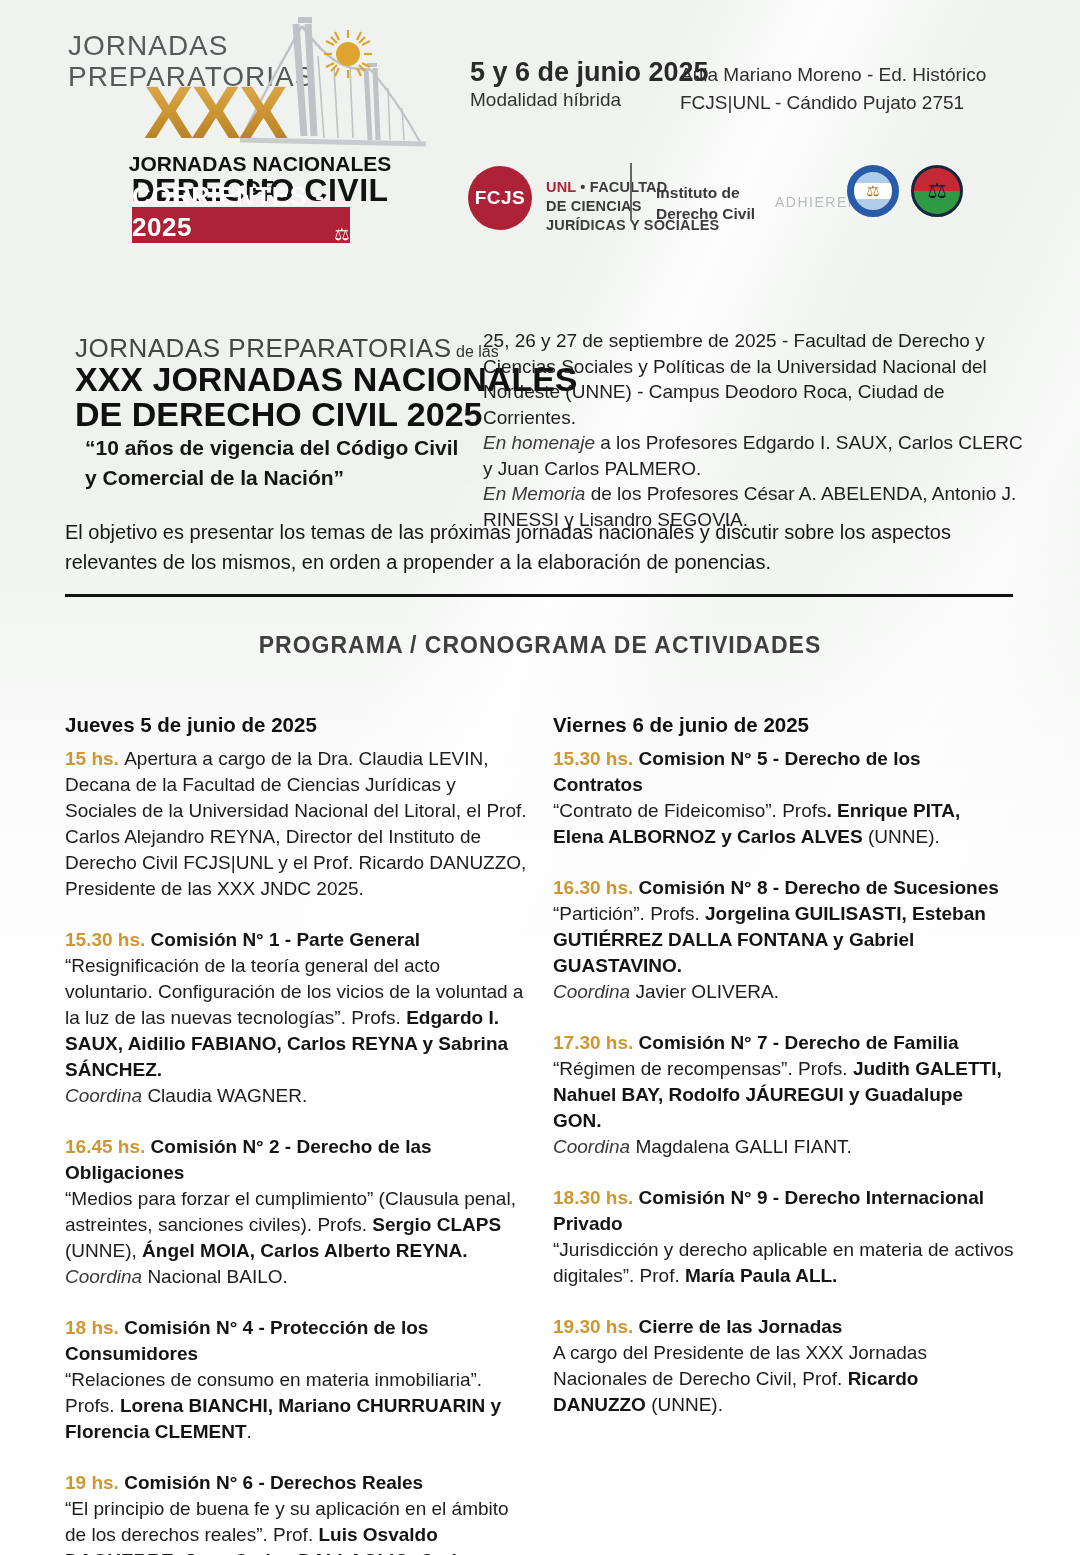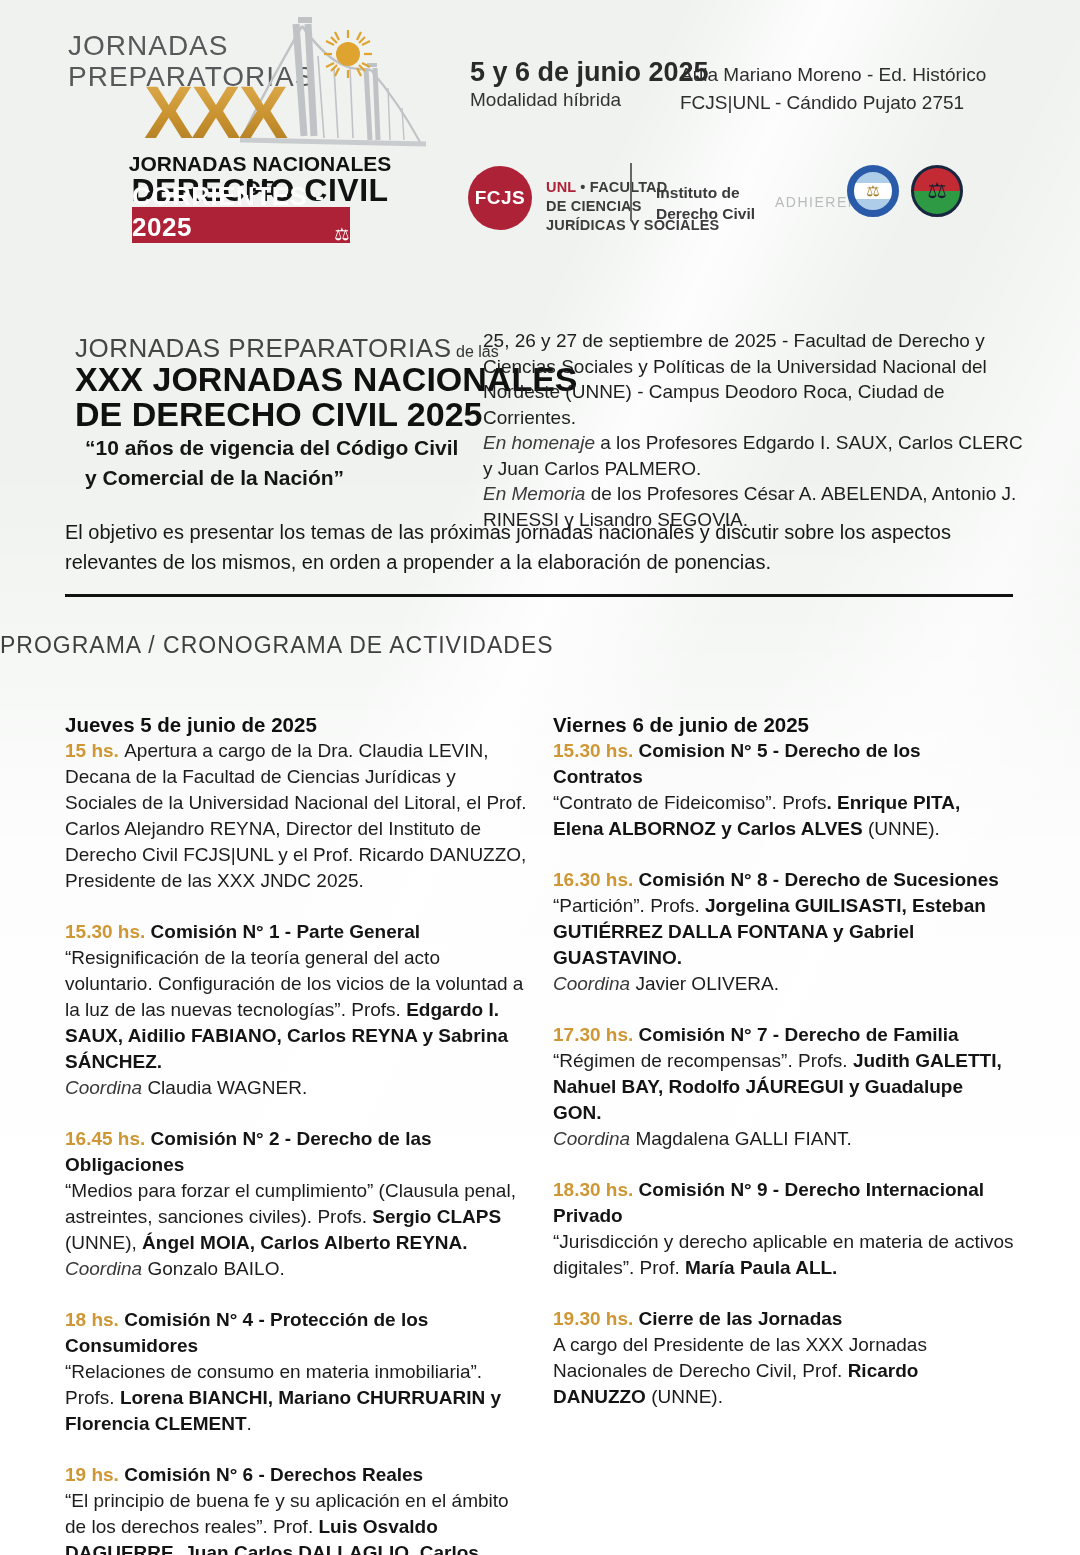--- a/index.html
+++ b/index.html
@@ -67,28 +67,28 @@
   }
 
   
   .intro-kicker { left:75px; top:333px; font-size:26px; font-weight:300; color:#454545; letter-spacing:.5px; }
   .intro-kicker .suffix { font-size:16px; font-weight:400; color:#333; letter-spacing:0; }
   .intro-title { left:75px; top:362px; font-size:34px; font-weight:800; color:#101010; line-height:35px; }
   .intro-sub { left:85px; top:433px; font-size:21px; font-weight:700; color:#151515; line-height:30px; }
   .intro-right { left:483px; top:328px; width:545px; font-size:19px; color:#1e1e1e; line-height:25.5px; white-space:pre-wrap; }
   .objective { left:65px; top:517px; width:952px; font-size:20px; color:#161616; line-height:30px; }
   .rule { left:65px; top:594px; width:948px; height:3px; background:#111; }
-  .prog-heading { left:0; top:632px; width:1080px; text-align:left; font-size:23px; font-weight:400; color:#3f3f3f; letter-spacing:1px; }
+  .prog-heading { left:0; top:632px; width:1080px; text-align:center; font-size:23px; font-weight:700; color:#3f3f3f; letter-spacing:1px; }
 
   
   .col { top:712px; width:462px; }
   .col-left { left:65px; }
   .col-right { left:553px; }
   .day-title { font-size:20.5px; font-weight:800; color:#101010; line-height:26px; }
-  .event { font-size:19px; line-height:26px; color:#1c1c1c; margin-bottom:25px; white-space:pre-wrap; }
+  .event { font-size:19px; line-height:26px; color:#1c1c1c; margin-bottom:25px; white-space:pre-wrap;margin-top:8px; }
   .event .time { color:#cf9733; font-weight:800; }
   .b { font-weight:700; color:#141414; }
   .i { font-style:italic; color:#3a3a3a; }
 </style>
 </head>
 <body>
 
 <div class="page">
 
   <div class="abs kicker">
@@ -189,21 +189,21 @@
 
   <div class="abs col col-left">
     <div class="day-title">Jueves 5 de junio de 2025</div>
     <div>
         <div class="event"><span class="time">15 hs. </span><span>Apertura a cargo de la Dra. Claudia LEVIN, Decana de la Facultad de Ciencias Jurídicas y Sociales de la Universidad Nacional del Litoral, el Prof. Carlos Alejandro REYNA, Director del Instituto de Derecho Civil FCJS|UNL y el Prof. Ricardo DANUZZO, Presidente de las XXX JNDC 2025.</span></div>
         <div class="event"><span class="time">15.30 hs. </span><span class="b">Comisión N° 1 - Parte General</span><span>
 “Resignificación de la teoría general del acto voluntario. Configuración de los vicios de la voluntad a la luz de las nuevas tecnologías”. Profs. </span><span class="b">Edgardo I. SAUX, Aidilio FABIANO, Carlos REYNA y Sabrina SÁNCHEZ.</span><span>
 </span><span class="i">Coordina</span><span> Claudia WAGNER.</span></div>
         <div class="event"><span class="time">16.45 hs. </span><span class="b">Comisión N° 2 - Derecho de las Obligaciones</span><span>
 “Medios para forzar el cumplimiento” (Clausula penal, astreintes, sanciones civiles). Profs. </span><span class="b">Sergio CLAPS</span><span> (UNNE), </span><span class="b">Ángel MOIA, Carlos Alberto REYNA.</span><span>
-</span><span class="i">Coordina</span><span> Gonzalo BAILO.</span></div>
+</span><span class="i">Coordina</span><span> Nacional BAILO.</span></div>
         <div class="event"><span class="time">18 hs. </span><span class="b">Comisión N° 4 - Protección de los Consumidores</span><span>
 “Relaciones de consumo en materia inmobiliaria”. Profs. </span><span class="b">Lorena BIANCHI, Mariano CHURRUARIN y Florencia CLEMENT</span><span>.</span></div>
         <div class="event"><span class="time">19 hs. </span><span class="b">Comisión N° 6 - Derechos Reales</span><span>
 “El principio de buena fe y su aplicación en el ámbito de los derechos reales”. Prof. </span><span class="b">Luis Osvaldo DAGUERRE, Juan Carlos DALLAGLIO, Carlos SUREDA y Roberto DELLAMÓNICA.</span></div>
       </div>
   </div>
   <div class="abs col col-right">
     <div class="day-title">Viernes 6 de junio de 2025</div>
     <div>
         <div class="event"><span class="time">15.30 hs. </span><span class="b">Comision N° 5 - Derecho de los Contratos</span><span>

